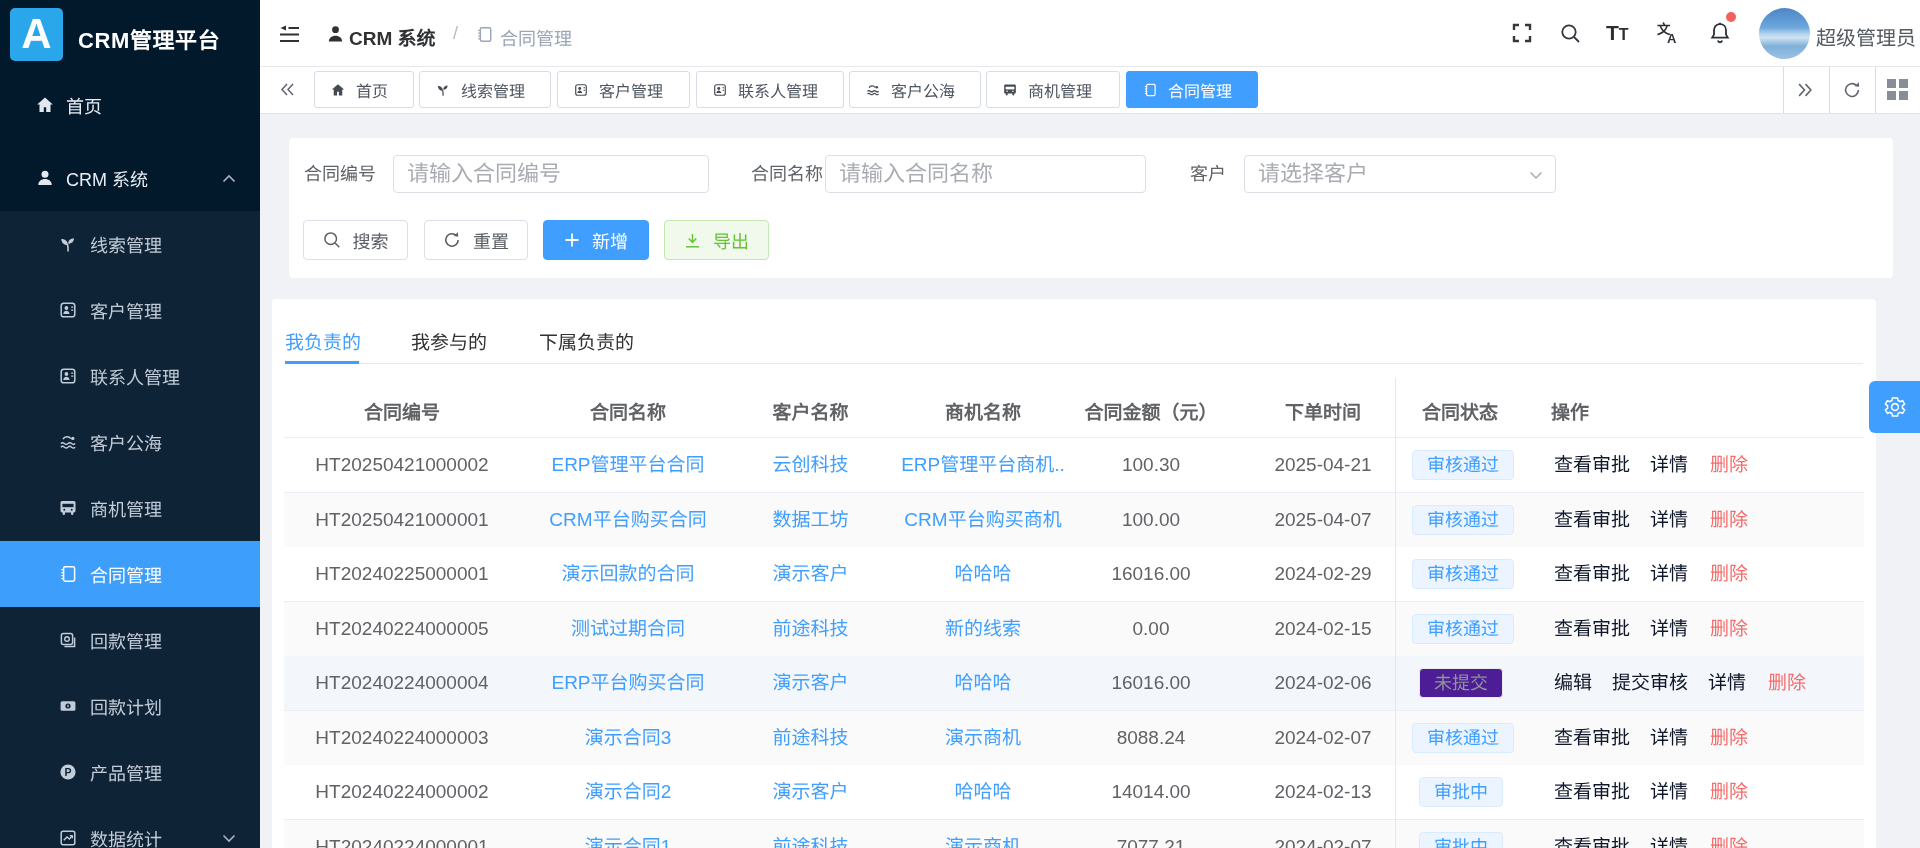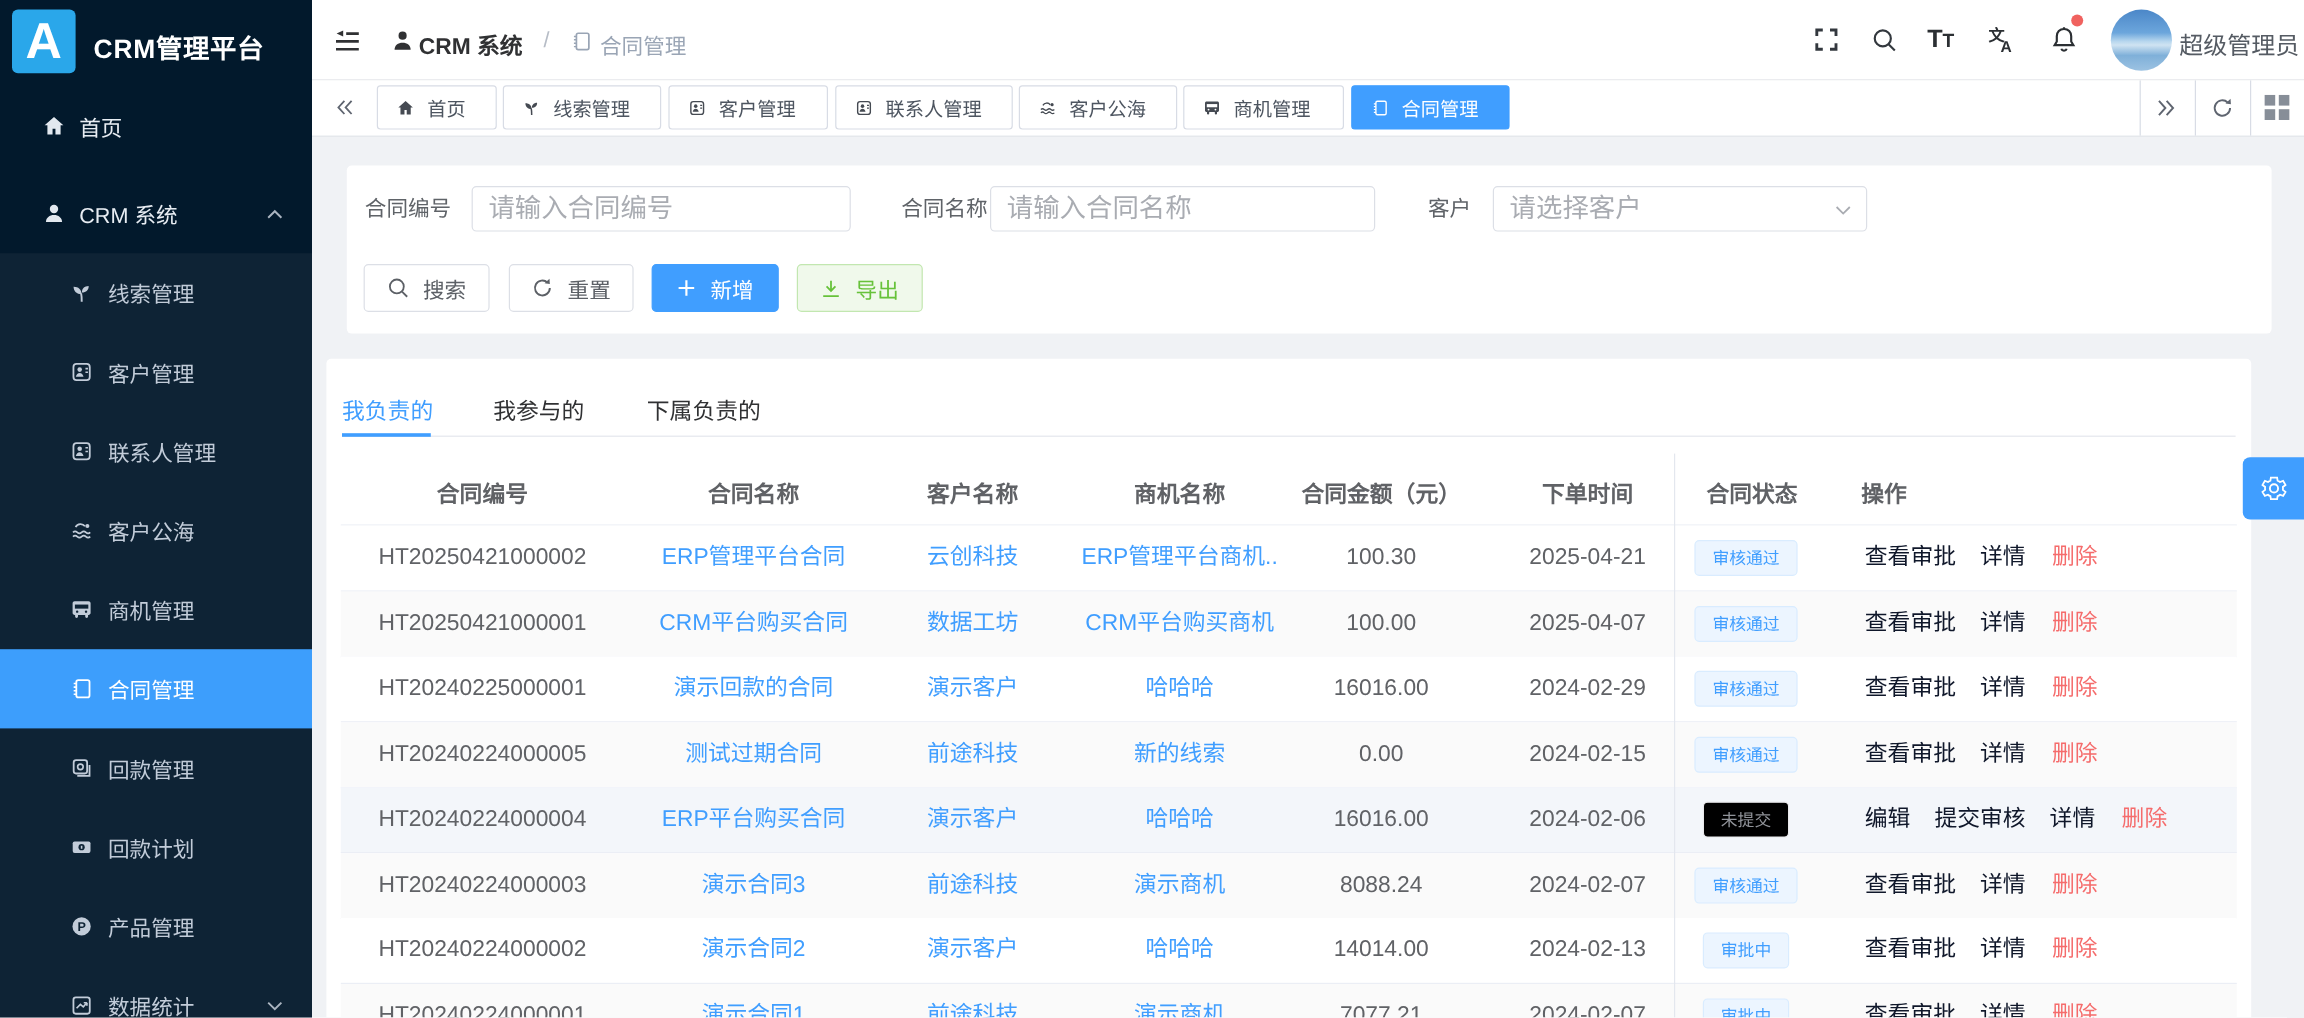--- a/index.html
+++ b/index.html
@@ -17,22 +17,22 @@
 .inp{position:absolute;top:17px;height:38px;border:1px solid #dcdfe6;border-radius:4px;background:#fff;font-size:22px;color:#a9acb2;line-height:36px;padding-left:13px;white-space:nowrap}
 .btn{position:absolute;top:82px;height:40px;border:1px solid #dcdfe6;border-radius:4px;background:#fff;display:flex;align-items:center;justify-content:center;gap:12px;font-size:18px;color:#5c6066;white-space:nowrap}
 .th,.td{position:absolute;white-space:nowrap;text-align:center;font-size:19px}
 .th{height:60px;line-height:69px;font-weight:700;color:#606266}
 .td{top:0;height:54px;line-height:54px;color:#606266}
 .c1{left:0;width:236px}.c2{left:244px;width:200px}.c3{left:454px;width:145px}.c4{left:599px;width:200px}.c5{left:792px;width:150px}.c6{left:954px;width:170px}.c7{left:1106px;width:140px}.c8{left:1267px;width:200px;text-align:left}
 .tr{position:absolute;left:12px;width:1580px;height:55px;border-bottom:1px solid #ebeef5;background:#fff}
 .bl{color:#409eff!important}
 .lk{position:absolute;top:0;line-height:54px;font-size:19px;color:#0f172a;white-space:nowrap}
 .rd{color:#f56c6c!important}
-.bdg{position:absolute;top:12px;height:30px;line-height:28px;border:1px solid #d9ecff;background:#ecf5ff;color:#409eff;border-radius:4px;font-size:14px;padding:0 14px;white-space:nowrap}
-.bdg.gray{background:#000000;border-color:#e9e9eb;color:#909399}
+.bdg{position:absolute;top:12px;height:30px;line-height:28px;border:1px solid #d9ecff;background:#ecf5ff;color:#409eff;border-radius:4px;font-size:18px;padding:0 14px;white-space:nowrap}
+.bdg.gray{background:#4c1d95;border-color:#e9e9eb;color:#909399}
 .tab{position:absolute;top:28px;font-size:19px;color:#303133;white-space:nowrap}
 </style></head>
 <body>
 
 <div class="a" style="left:0;top:0;width:260px;height:848px;background:#02192c">
 <div class="a" style="left:0;top:211px;width:260px;height:637px;background:#0e2335"></div>
 <div class="a" style="left:10px;top:8px;width:53px;height:53px;border-radius:5px;background:#2aa7ea;text-align:center;line-height:51px;font-size:42px;font-weight:700;color:#fff">A</div>
 <div class="a" style="left:78px;top:22px;font-size:22px;font-weight:700;color:#fff;letter-spacing:.6px">CRM管理平台</div>
 <div class="smi mm" style="top:72px">
       <svg width="18" height="18" viewBox="0 0 18 18">

